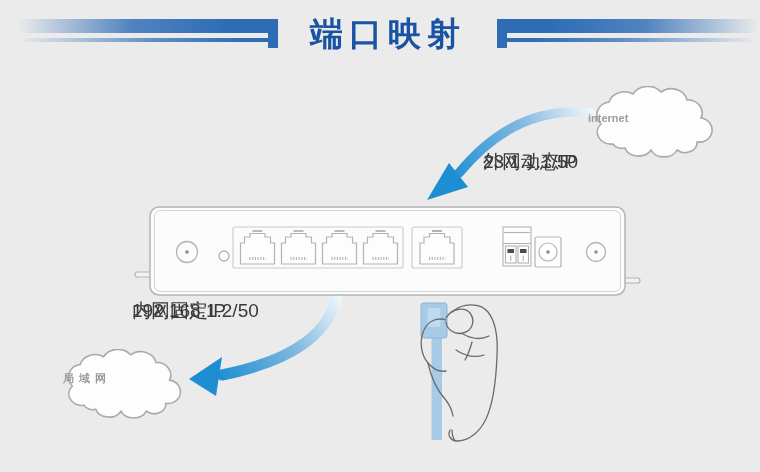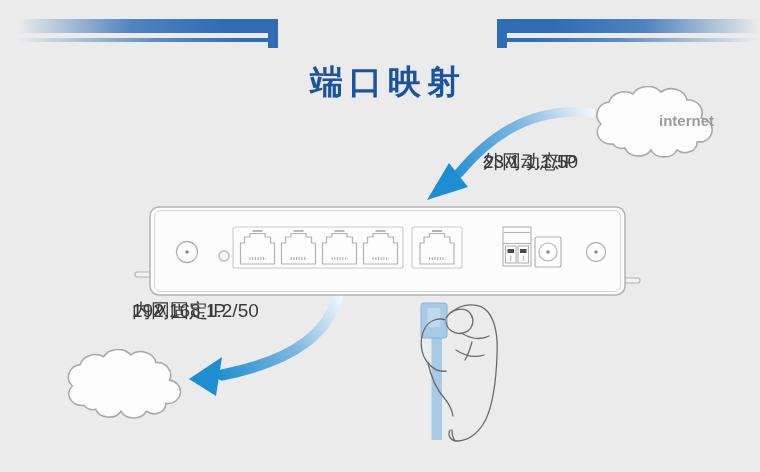--- a/index.html
+++ b/index.html
@@ -16,25 +16,25 @@
   .bar-main{top:19px;width:252px;height:14px;}
   .bar-left{left:18px;background:linear-gradient(90deg,rgba(46,109,182,0) 0%,rgba(46,109,182,.82) 45%,var(--bar-blue) 82%);}
   .bar-right{left:507px;background:linear-gradient(270deg,rgba(46,109,182,0) 0%,rgba(46,109,182,.82) 45%,var(--bar-blue) 82%);}
   .bar-thin{top:38px;width:250px;height:4px;}
   .bar-left-thin{left:18px;background:linear-gradient(90deg,rgba(46,109,182,0) 0%,rgba(46,109,182,.75) 55%,var(--bar-blue) 90%);}
   .bar-right-thin{left:507px;background:linear-gradient(270deg,rgba(46,109,182,0) 0%,rgba(46,109,182,.75) 55%,var(--bar-blue) 90%);}
   .bar-cap{top:19px;width:10px;height:29px;background:var(--bar-blue);}
   .bar-cap-left{left:268px;}
   .bar-cap-right{left:497px;}
   .page-title{left:278px;top:12px;width:220px;height:42px;text-align:center;
-    font-size:33px;font-weight:bold;color:var(--title-blue);letter-spacing:6px;white-space:nowrap;margin-top:48px;}
+    font-size:33px;font-weight:bold;color:var(--title-blue);letter-spacing:6px;white-space:nowrap;}
 
   .diagram-canvas{left:0;top:0;}
 
-  .cloud-label{color:var(--cloud-label-gray);font-weight:bold;font-size:15px;text-align:right;}
+  .cloud-label{color:var(--cloud-label-gray);font-weight:bold;font-size:11px;text-align:left;}
   .internet-label{left:588px;top:112px;width:126px;}
   .lan-label{left:58px;top:371px;width:126px;letter-spacing:5px;padding-left:5px;}
 
   .annotation{color:var(--annotation-text);font-size:19px;line-height:22px;white-space:nowrap;}
   .wan-annotation{left:483px;top:151px;text-align:left;}
   .lan-annotation{left:132px;top:300px;width:160px;text-align:center;}
 </style>
 </head>
 <body>
 
@@ -154,13 +154,14 @@
   <div class="annotation wan-annotation">
     <div>外网动态IP</div>
     <div>23.1.1.1/50</div>
   </div>
 
   <div class="annotation lan-annotation">
     <div>内网固定IP</div>
     <div>192.168.1.2/50</div>
   </div>
 
+  <div class="cloud-label lan-label">局域网</div>
 </div>
 
 </body></html>

